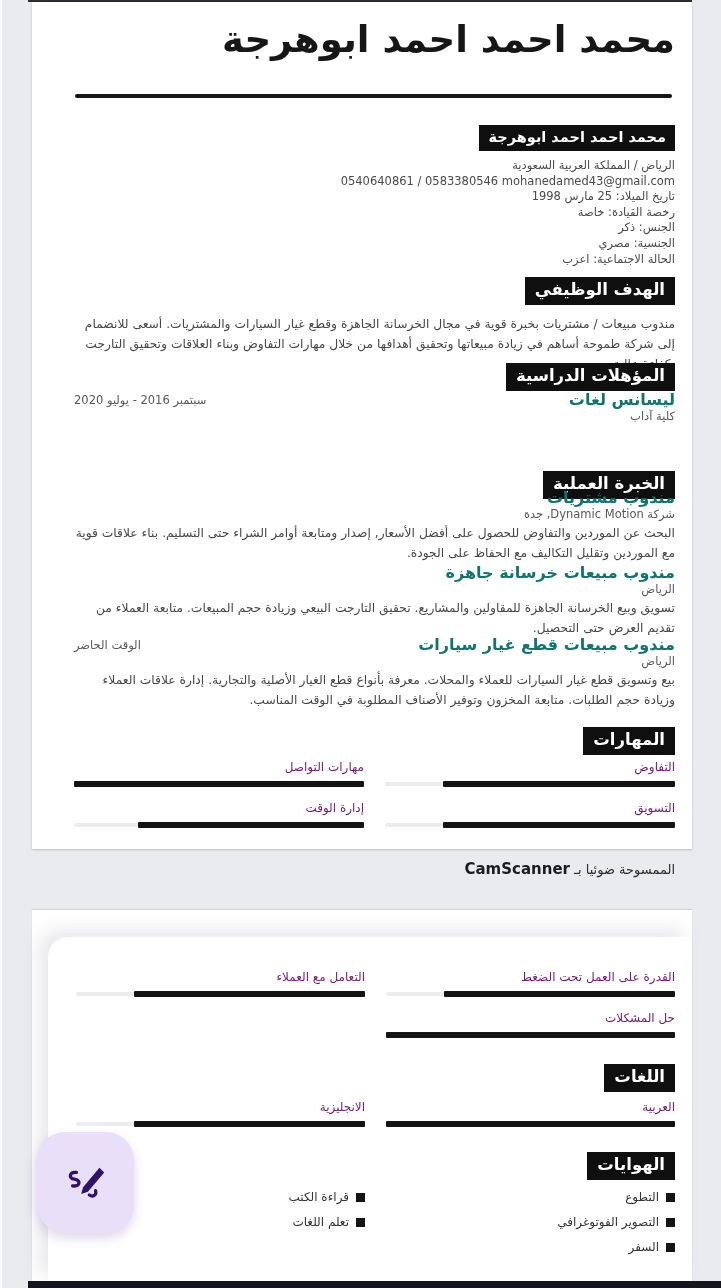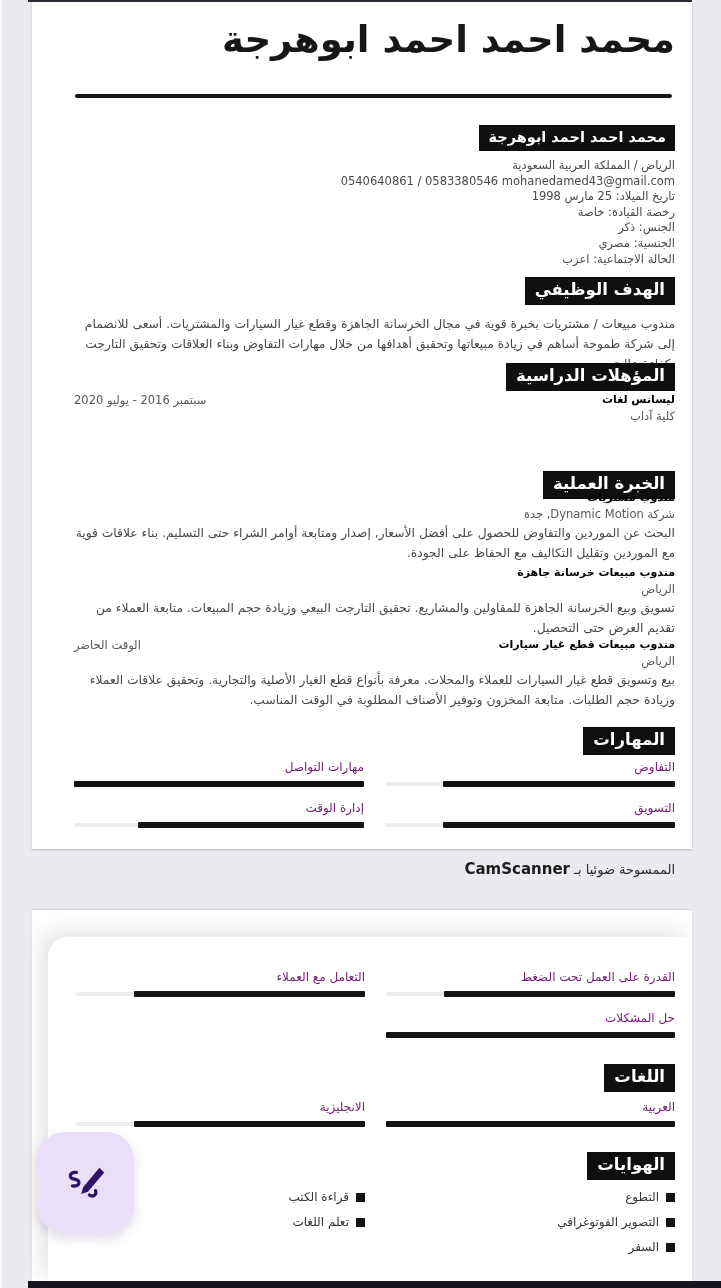--- a/index.html
+++ b/index.html
@@ -31,21 +31,21 @@
            padding:3px 10px 5px;font-size:16.5px;line-height:20px;}
   .headwrap{right:17px;}
   .namebar-wrap{right:17px;top:123px;}
   .namebar{display:inline-block;background:#0f0f0f;color:#ffffff;font-weight:700;
            padding:3px 9px 5px;font-size:14.5px;line-height:18px;}
   .contact{right:17px;top:156px;left:40px;font-size:11.5px;line-height:15.6px;color:#4a4a4a;}
   .contact .ltr-line{direction:ltr;unicode-bidi:embed;}
   .body-text{font-size:12.3px;line-height:20px;color:#474747;}
   .objective-text{right:17px;left:42px;top:312px;}
   .row-flex{display:flex;justify-content:space-between;align-items:flex-start;direction:rtl;}
-  .job-title{font-size:11px;font-weight:700;color:#000000;line-height:16px;}
+  .job-title{font-size:16px;font-weight:700;color:#0f766e;line-height:16px;}
   .muted{font-size:11.5px;color:#585858;line-height:16px;}
   .edu-block{right:17px;left:42px;top:390px;}
   .exp-block{right:17px;left:42px;}
   .job-desc{margin-top:1px;}
   
   .skill-grid{display:grid;grid-template-columns:1fr 1fr;column-gap:21px;row-gap:14px;direction:rtl;}
   .skill-label{font-size:12px;color:#701a75;line-height:15px;margin-bottom:6px;}
   .bar{position:relative;height:6px;}
   .bar::before{content:"";position:absolute;left:0;right:0;top:1px;height:4px;
                background:#ededed;border-radius:2px;}
@@ -129,21 +129,21 @@
     <div class="muted rtl">الرياض</div>
     <div class="body-text rtl job-desc">تسويق وبيع الخرسانة الجاهزة للمقاولين والمشاريع. تحقيق التارجت البيعي وزيادة حجم المبيعات. متابعة العملاء من تقديم العرض حتى التحصيل.</div>
   </div>
 
   <div class="abs exp-block" style="top:635px;">
     <div class="row-flex">
       <span class="job-title">مندوب مبيعات قطع غيار سيارات</span>
       <span class="muted">الوقت الحاضر</span>
     </div>
     <div class="muted rtl">الرياض</div>
-    <div class="body-text rtl job-desc">بيع وتسويق قطع غيار السيارات للعملاء والمحلات. معرفة بأنواع قطع الغيار الأصلية والتجارية. وتحقيق علاقات العملاء وزيادة حجم الطلبات. متابعة المخزون وتوفير الأصناف المطلوبة في الوقت المناسب.</div>
+    <div class="body-text rtl job-desc">بيع وتسويق قطع غيار السيارات للعملاء والمحلات. معرفة بأنواع قطع الغيار الأصلية والتجارية. إدارة علاقات العملاء وزيادة حجم الطلبات. متابعة المخزون وتوفير الأصناف المطلوبة في الوقت المناسب.</div>
   </div>
 
   <div class="abs headwrap rtl" style="top:725px;">
     <span class="headbar">المهارات</span>
   </div>
 
   <div class="abs skill-grid" style="right:17px;left:42px;top:758px;">
     <div>
       <div class="skill-label">التفاوض</div>
       <div class="bar">

